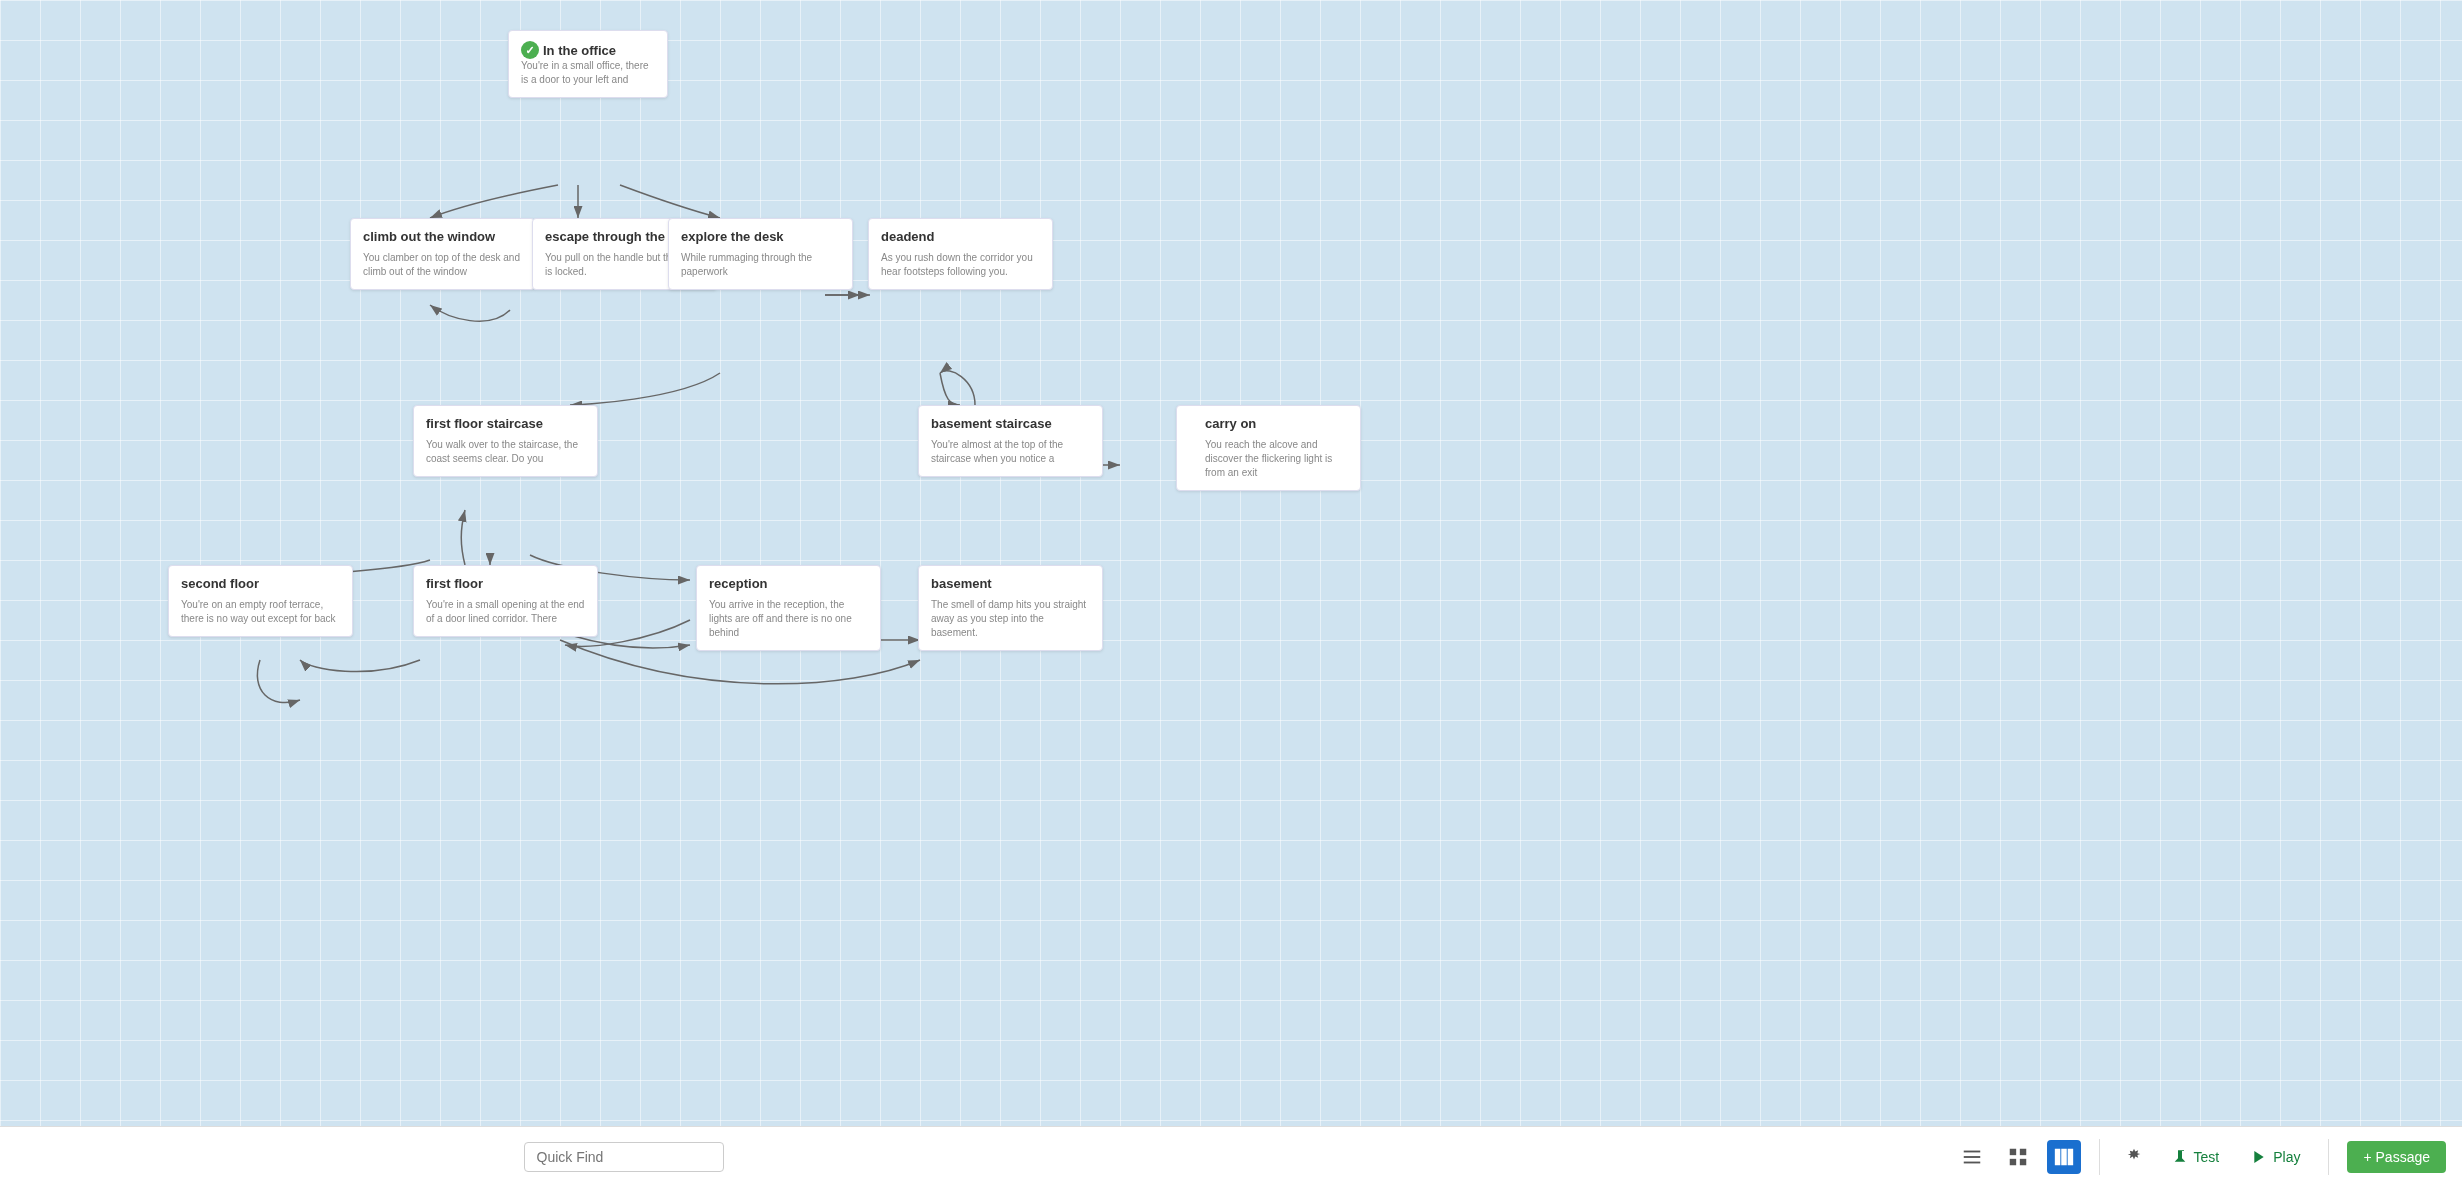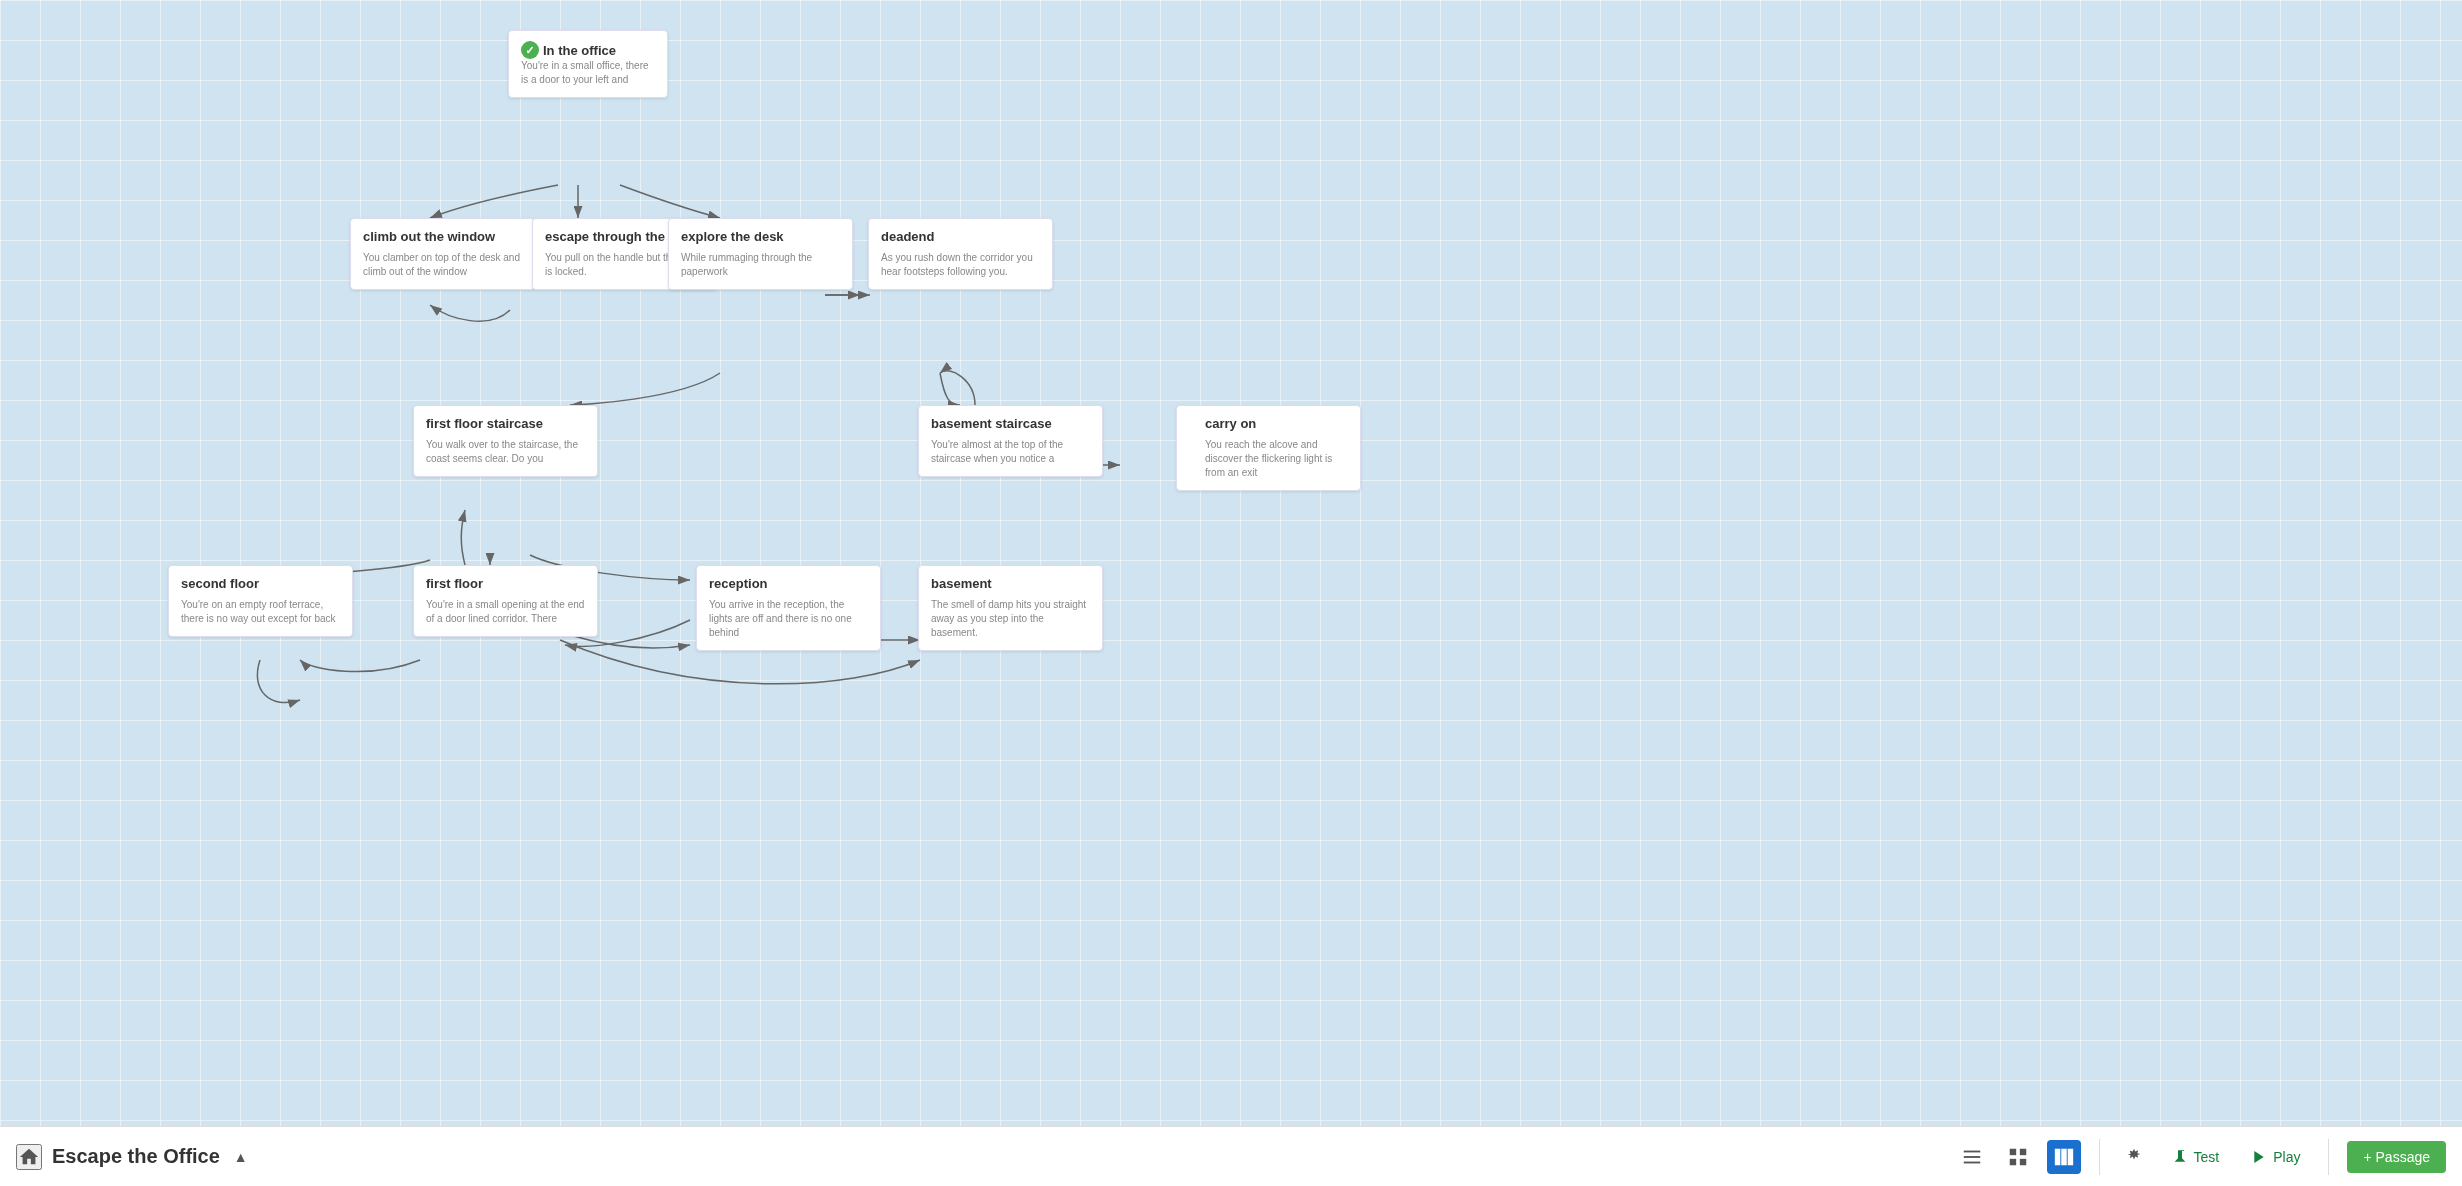--- a/index.html
+++ b/index.html
@@ -275,30 +275,24 @@
   <div class="card-title">reception</div>
   <div class="card-body">You arrive in the reception, the lights are off and there is no one behind</div>
 </div>
 
 <div class="passage-card" style="left:918px; top:565px;">
   <div class="card-title">basement</div>
   <div class="card-body">The smell of damp hits you straight away as you step into the basement.</div>
 </div>
 
 <div class="toolbar">
-  <div class="toolbar-left">
-    <button class="home-icon-wrap">
-      <svg width="22" height="22" viewBox="0 0 24 24" fill="#555">
-        <path d="M10 20v-6h4v6h5v-8h3L12 3 2 12h3v8z"></path>
-      </svg>
-    </button>
-    <span class="story-title">Escape the Office</span>
-    <span class="caret-icon">▲</span>
+
+  <div class="toolbar-center">
+    <input class="quick-find-input" type="text" placeholder="Quick Find" style="">
   </div>
-
 
   <div class="toolbar-right">
 
     <button class="toolbar-icon-btn" title="List view">
       <svg width="22" height="22" viewBox="0 0 24 24" fill="currentColor">
         <rect x="3" y="5" width="18" height="2"></rect>
           <rect x="3" y="11" width="18" height="2"></rect>
           <rect x="3" y="17" width="18" height="2"></rect>
       </svg>
     </button>

